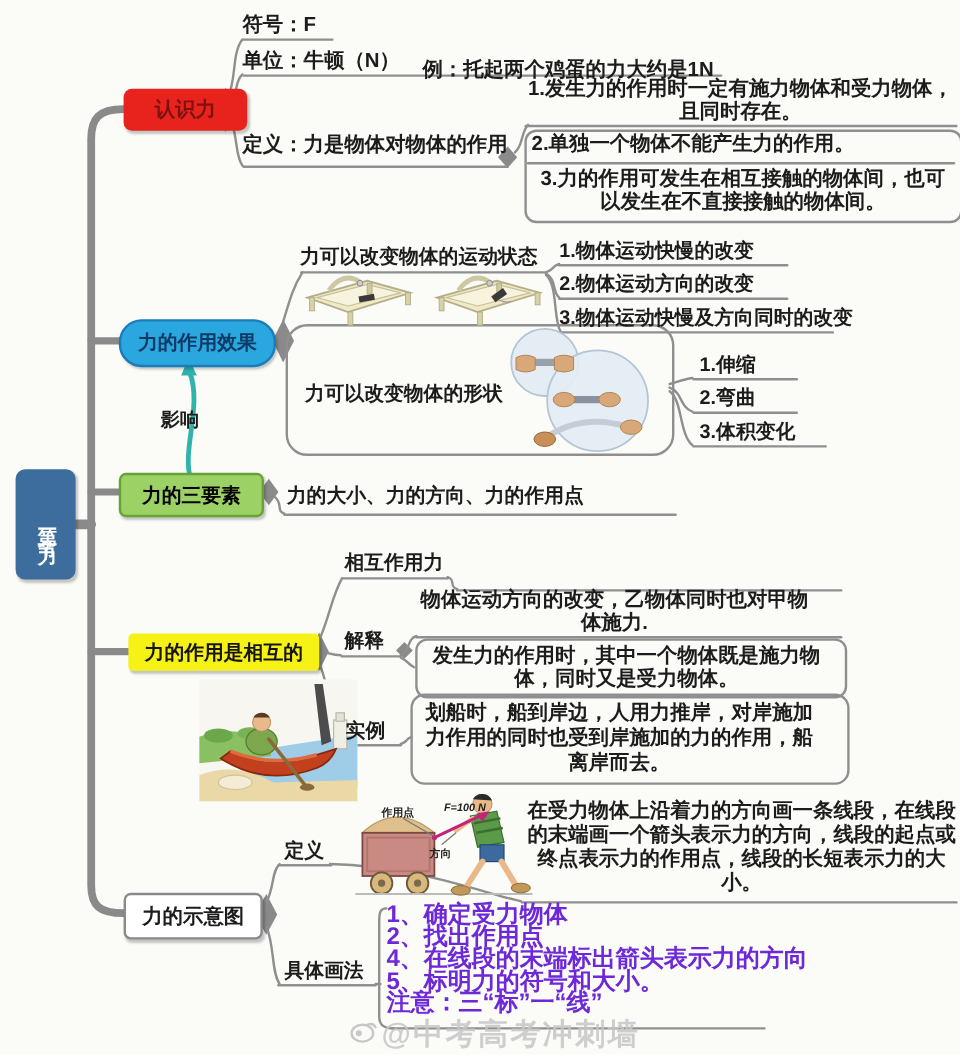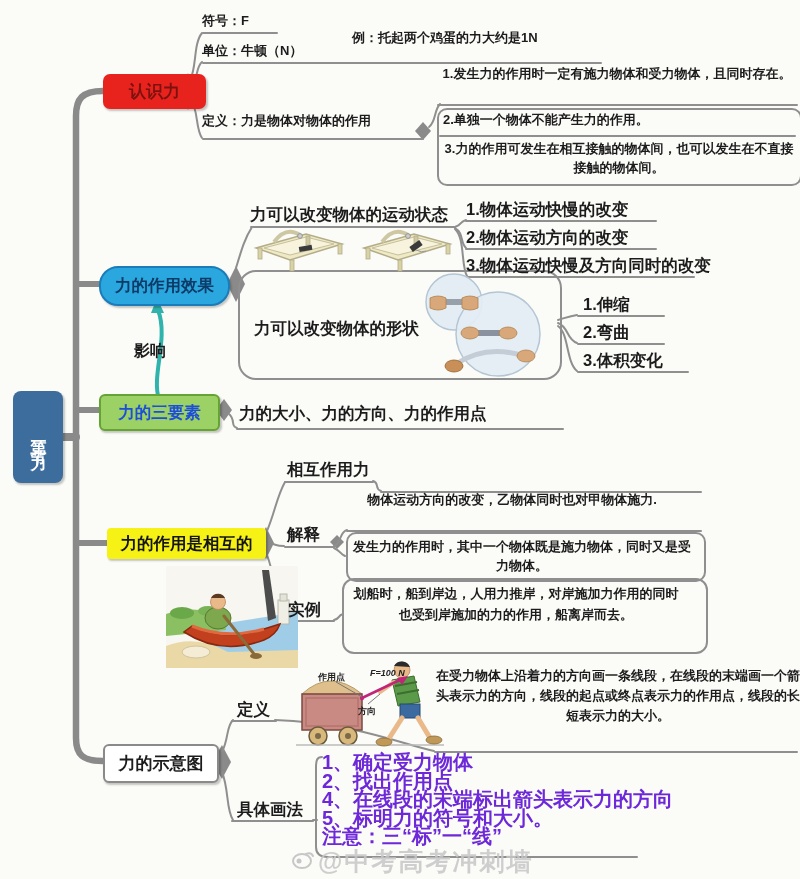--- a/index.html
+++ b/index.html
@@ -1,18 +1,18 @@
 <!DOCTYPE html>
 <html><head>
 <meta charset="utf-8">
 <style>
   html,body{margin:0;padding:0;background:#fff;}
   .stage{position:relative;width:800px;height:879px;background:#fbfbf8;overflow:hidden;
          font-family:"Liberation Sans","DejaVu Sans",sans-serif;}
-  .t{position:absolute;font-weight:700;color:#1c1c1c;font-size:13px;line-height:20px;white-space:nowrap;z-index:3;}
+  .t{position:absolute;font-weight:700;color:#1c1c1c;font-size:17px;line-height:20px;white-space:nowrap;z-index:3;}
   .w{white-space:normal;text-align:center;}
   .ln{position:absolute;background:#8f8f8f;height:2px;border-radius:1px;z-index:1;}
   .node{position:absolute;display:flex;align-items:center;justify-content:center;text-align:center;
         font-weight:700;font-size:17px;z-index:3;box-shadow:1.5px 2px 2px rgba(0,0,0,.22);}
   .rbox{position:absolute;border:2px solid #8f8f8f;background:transparent;z-index:1;}
   .cn-sm{font-size:16.5px;}
   .steps div{font-size:20px;line-height:18.6px;font-weight:700;color:#6d28d9;white-space:nowrap;}
   svg{display:block;}
   .ill{position:absolute;z-index:2;}
   .wm{position:absolute;z-index:2;font-weight:700;color:#c7c7c7;opacity:.85;letter-spacing:2px;font-size:25px;}
@@ -99,29 +99,29 @@
   <div class="rbox" style="left:238px;top:270px;width:320px;height:106px;border-radius:18px"></div>
   <div class="rbox" style="left:346px;top:532px;width:356px;height:46px;border-radius:10px"></div>
   <div class="rbox" style="left:342px;top:578px;width:362px;height:72px;border-radius:12px"></div>
 
   <div class="node" style="left:13px;top:391px;width:50px;height:92px;background:#3d6d9c;color:#fff;border-radius:8px;writing-mode:vertical-rl;text-orientation:upright;letter-spacing:5px;font-size:16px">第一节力</div>
 
   <div class="node" style="left:103px;top:74px;width:103px;height:35px;background:#e8231d;color:#7c1210;border-radius:7px">认识力</div>
 
   <div class="node" style="left:99px;top:266px;width:127px;height:36px;background:#2aa7df;border:2px solid #1a7cb8;color:#0d3a66;border-radius:19px;font-size:16.5px">力的作用效果</div>
 
-  <div class="node" style="left:99px;top:394px;width:117px;height:33px;background:#9cd166;border:2px solid #66a335;color:#1d4ed8;border-radius:6px;font-size:16.5px">力的三要素</div>
+  <div class="node" style="left:99px;top:394px;width:117px;height:33px;background:#9cd166;border:2px solid #66a335;color:#000000;border-radius:6px;font-size:16.5px">力的三要素</div>
 
   <div class="node" style="left:107px;top:528px;width:159px;height:31px;background:#f6f215;color:#151515;border-radius:4px;font-size:16.5px">力的作用是相互的</div>
 
   <div class="node" style="left:103px;top:744px;width:112px;height:35px;background:#ffffff;border:2px solid #8a8a8a;color:#1c1c1c;border-radius:6px">力的示意图</div>
 
   <div class="t" style="left:202px;top:11px">符号：F</div>
   <div class="t" style="left:202px;top:41px">单位：牛顿（N）</div>
-  <div class="t" style="left:352px;top:28px">例：托起两个鸡蛋的力大约是1N</div>
+  <div class="t" style="left:352px;top:48px">例：托起两个鸡蛋的力大约是1N</div>
   <div class="t" style="left:202px;top:111px">定义：力是物体对物体的作用</div>
   <div class="t w" style="left:437px;top:64px;width:360px;line-height:19px">1.发生力的作用时一定有施力物体和受力物体，且同时存在。</div>
   <div class="t" style="left:443px;top:110px">2.单独一个物体不能产生力的作用。</div>
   <div class="t w" style="left:443px;top:139px;width:352px;line-height:19px">3.力的作用可发生在相互接触的物体间，也可以发生在不直接接触的物体间。</div>
 
   <div class="t cn-sm" style="left:250px;top:204px">力可以改变物体的运动状态</div>
   <div class="t cn-sm" style="left:466px;top:199px">1.物体运动快慢的改变</div>
   <div class="t cn-sm" style="left:466px;top:227px">2.物体运动方向的改变</div>
   <div class="t cn-sm" style="left:466px;top:255px">3.物体运动快慢及方向同时的改变</div>
   <div class="t cn-sm" style="left:254px;top:318px">力可以改变物体的形状</div>

